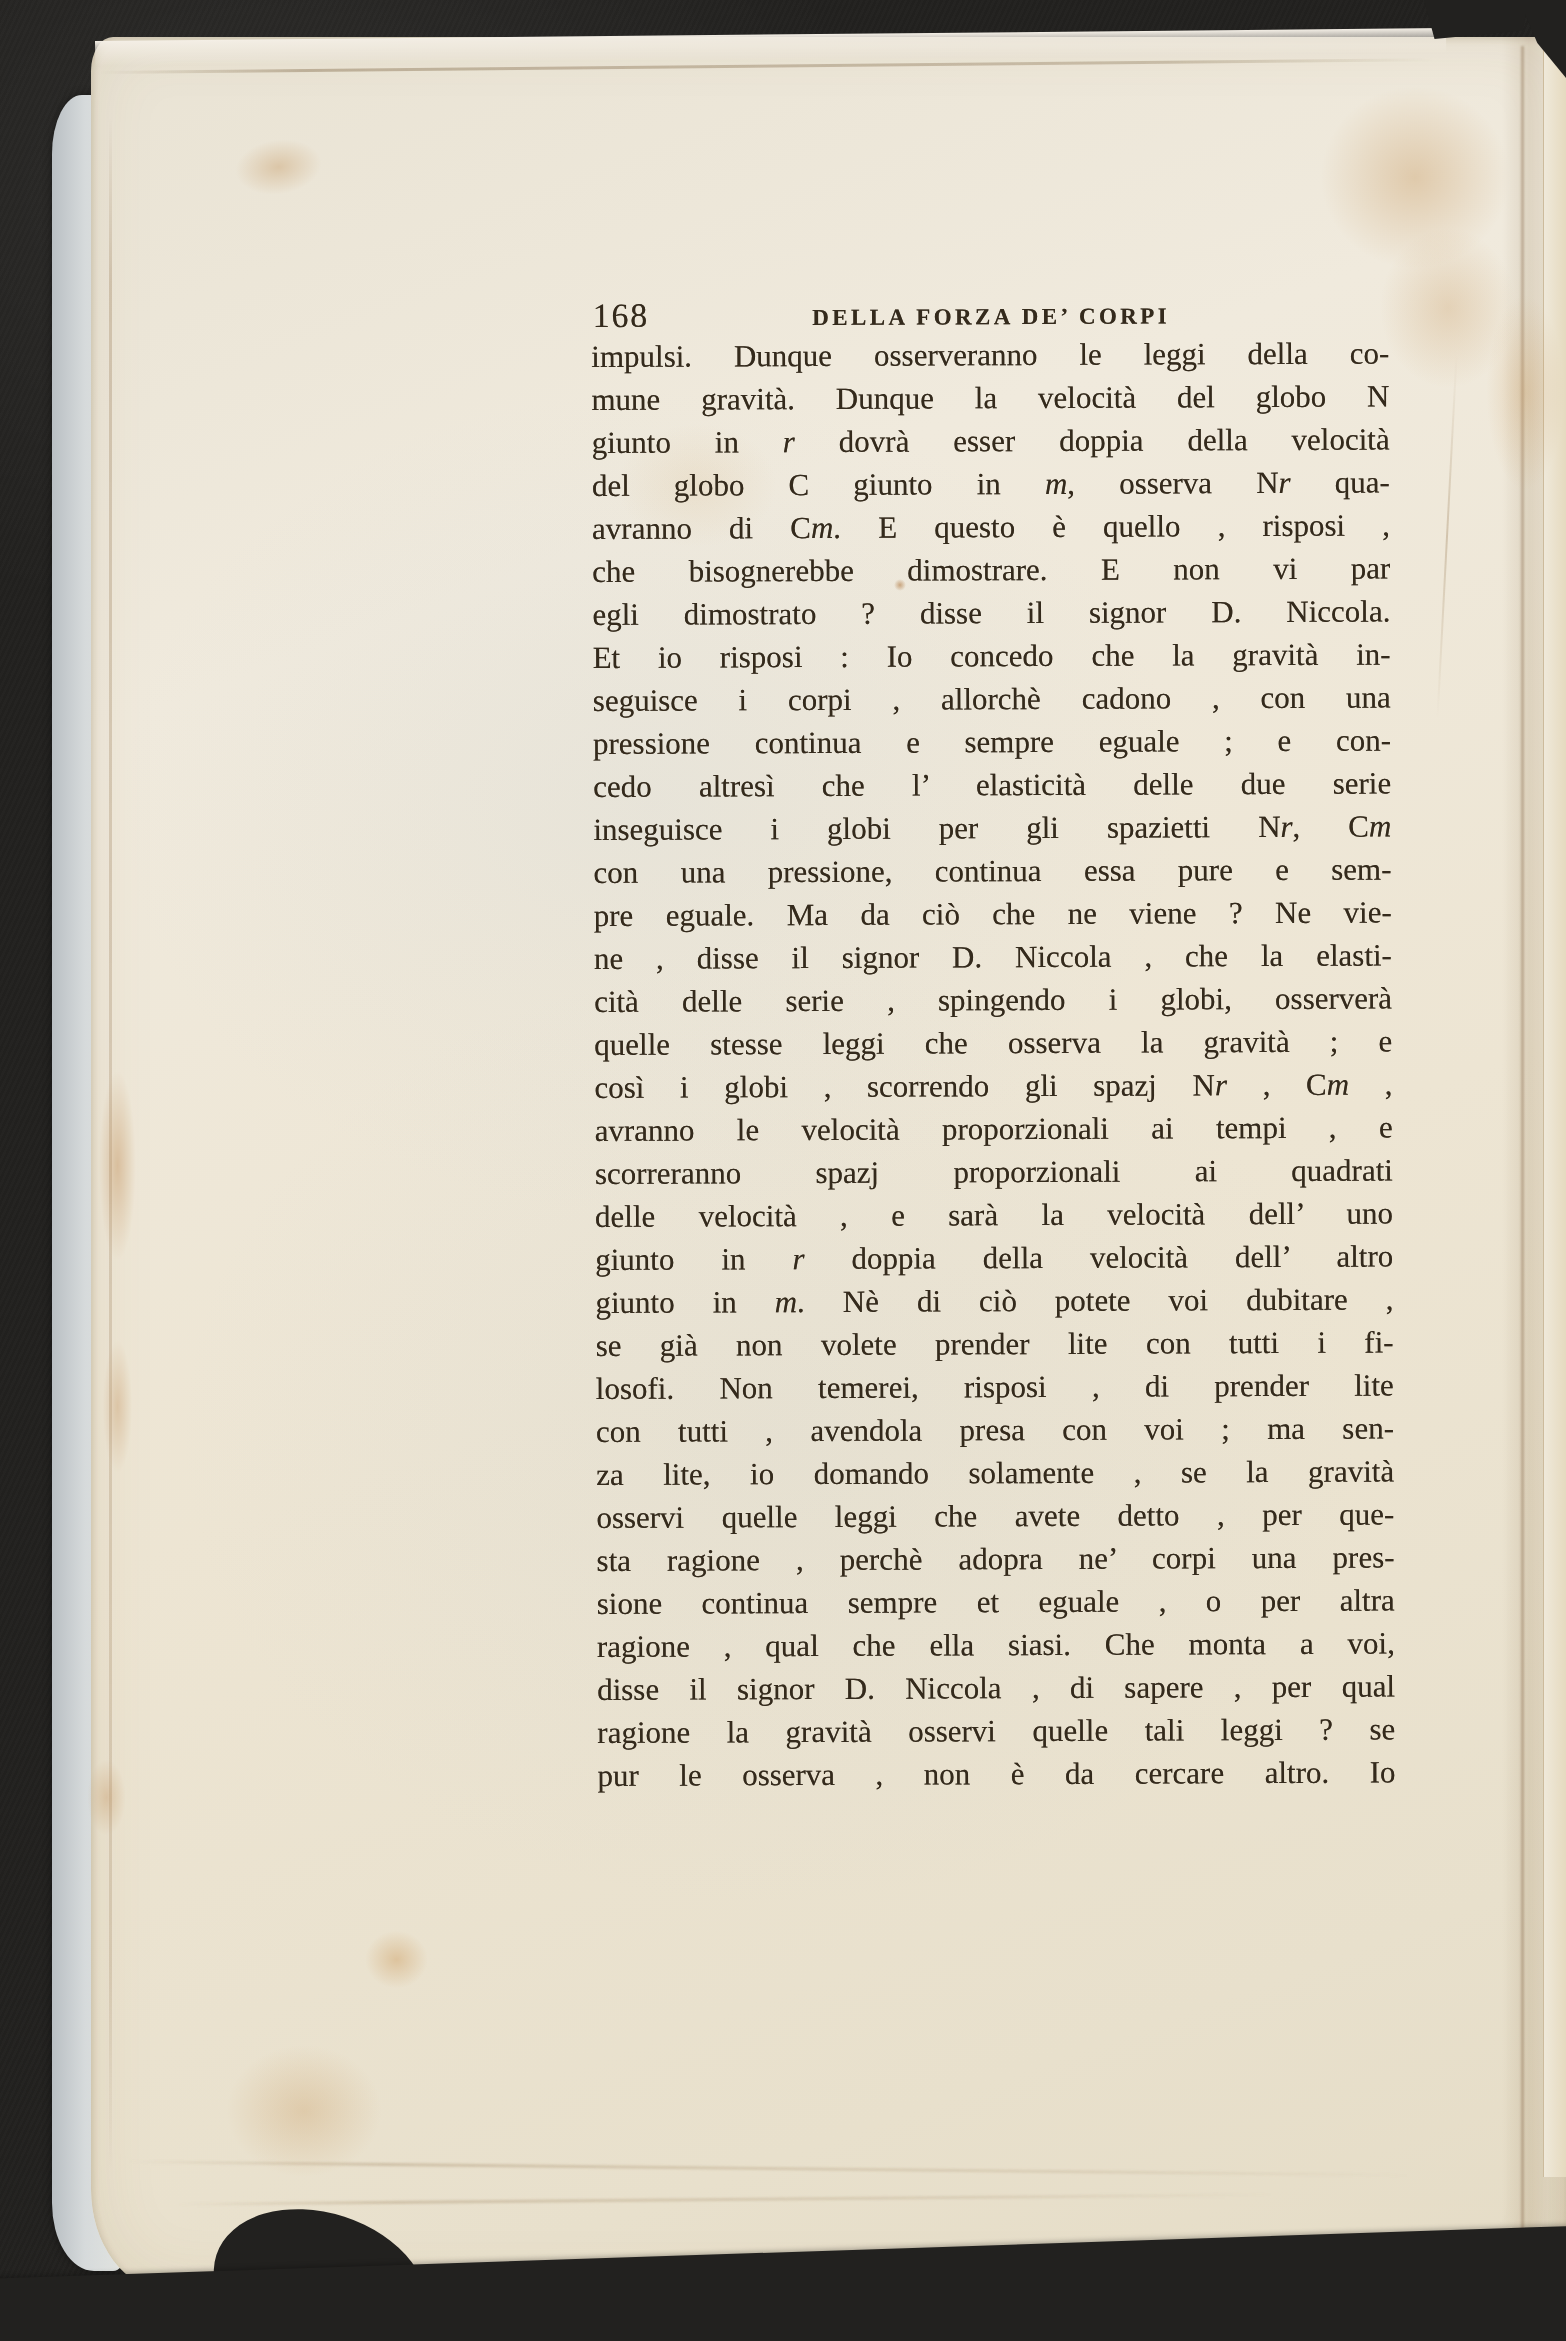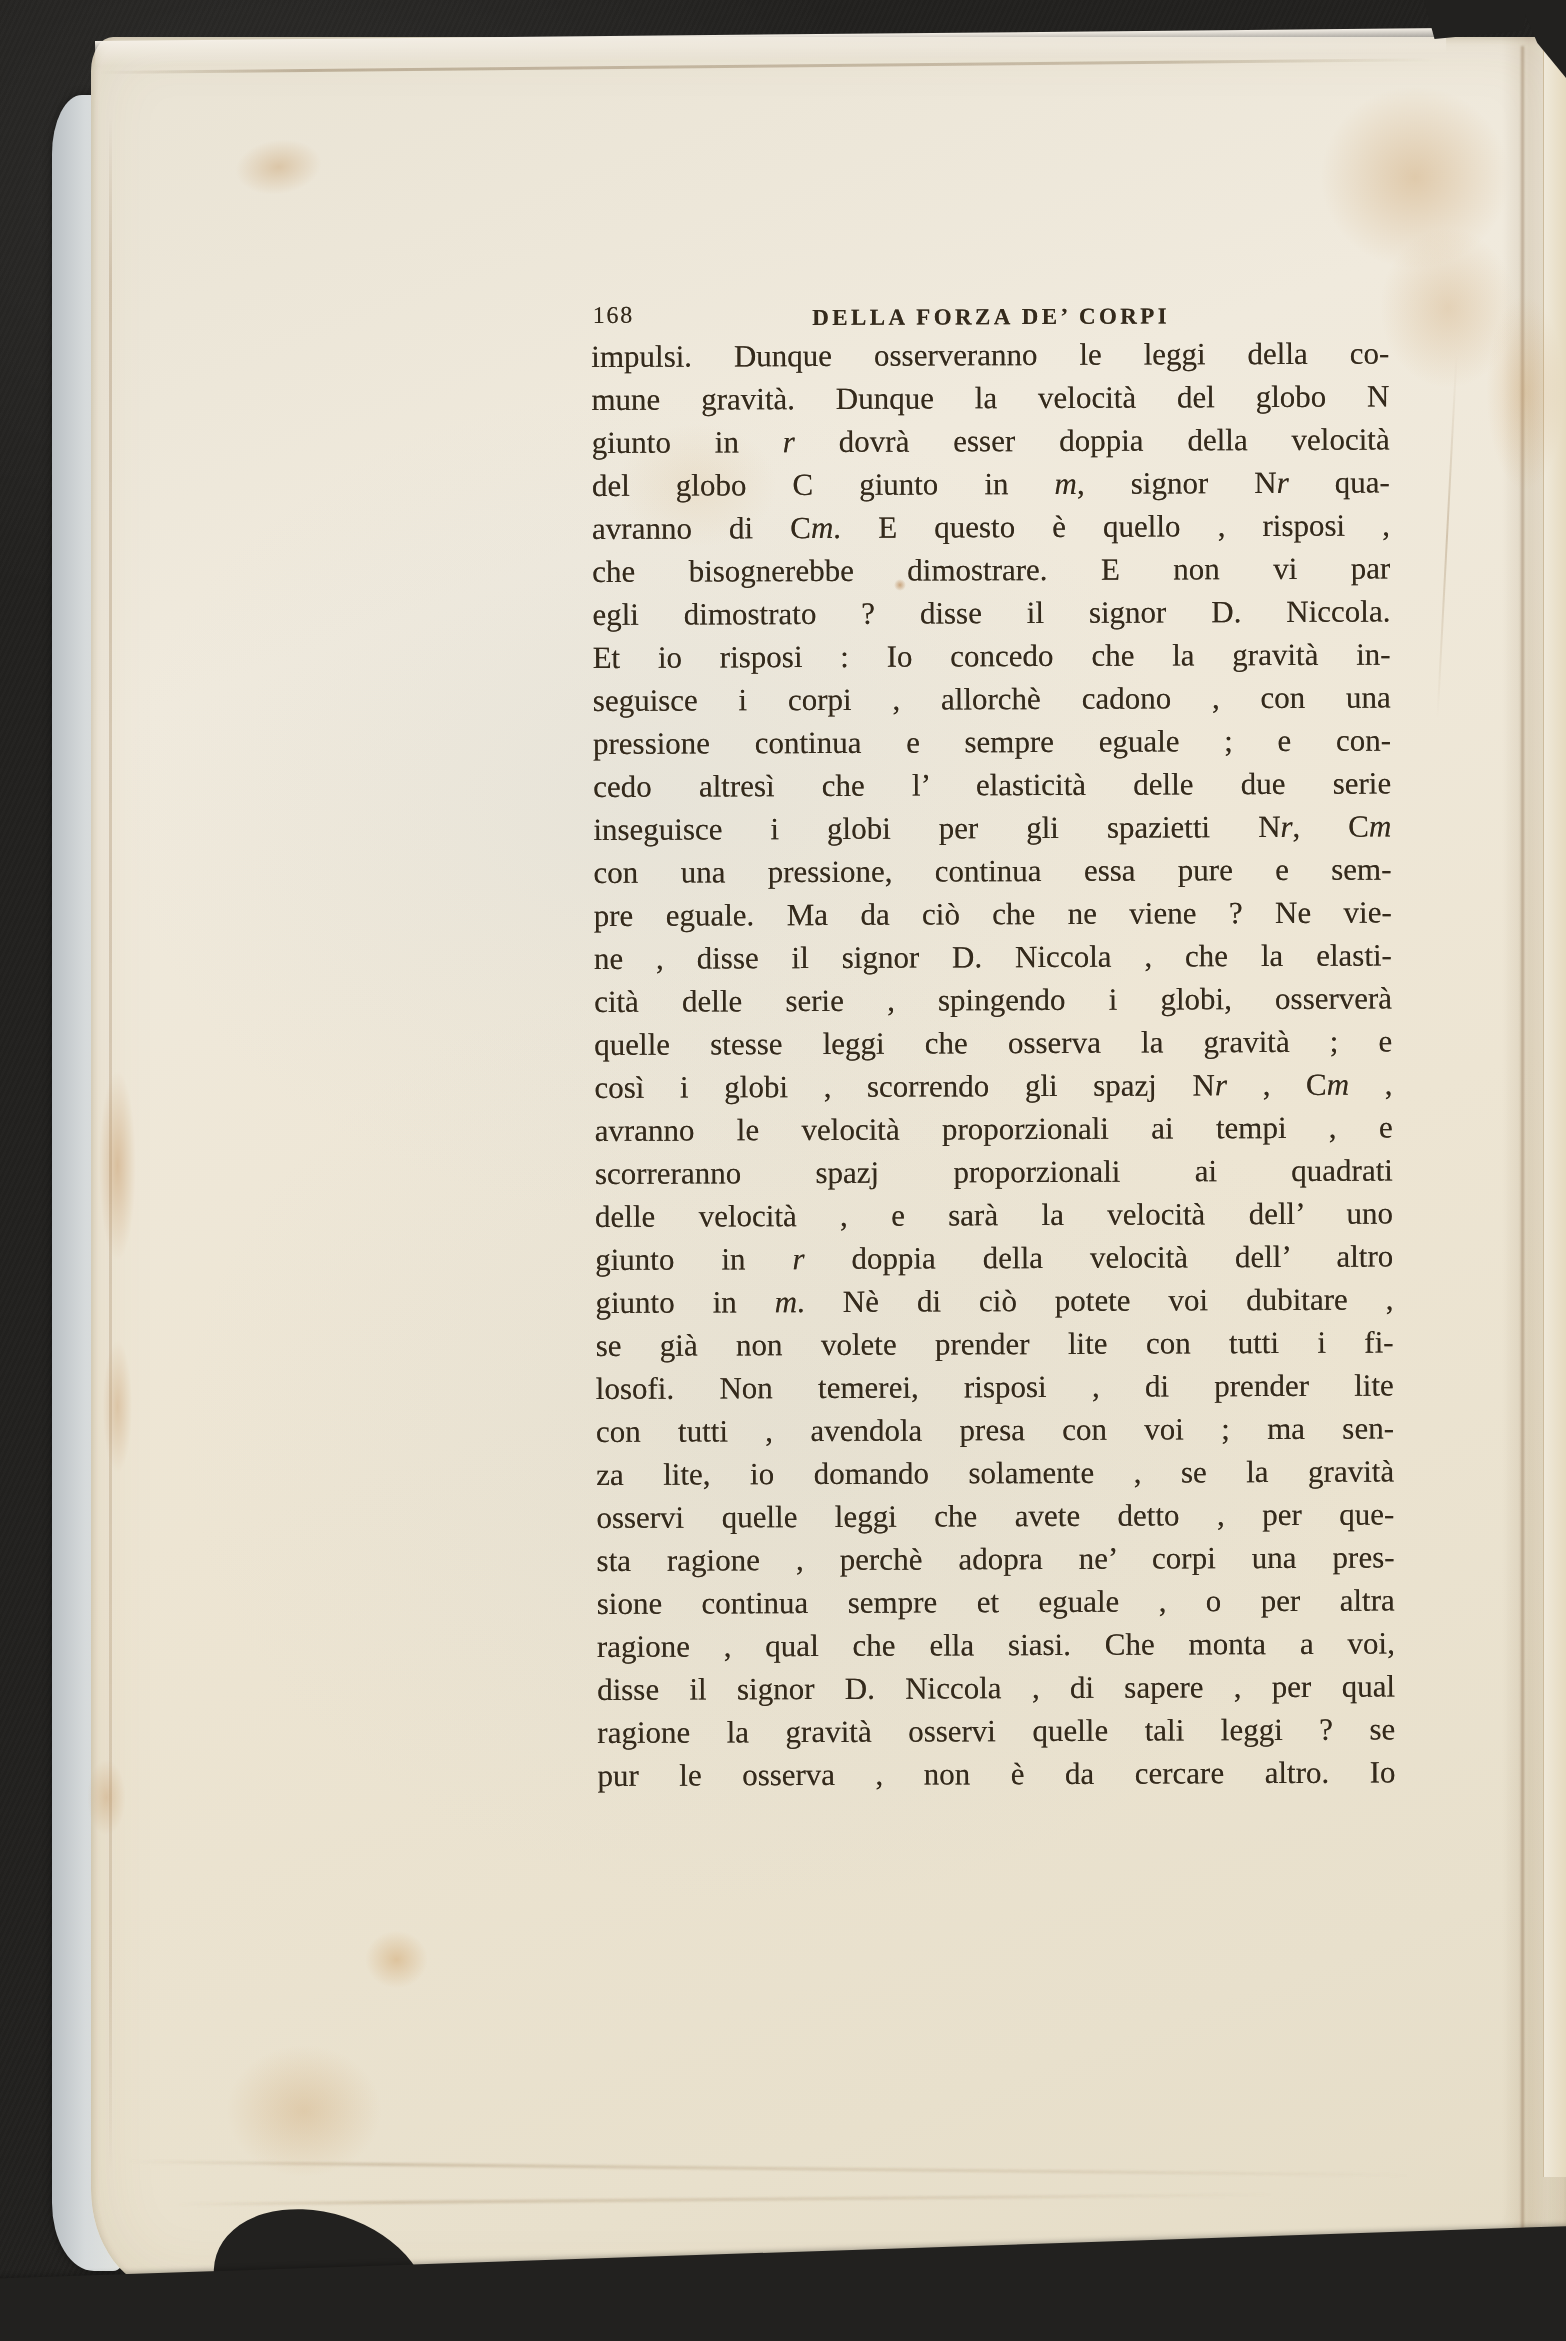--- a/index.html
+++ b/index.html
@@ -83,21 +83,21 @@
   
   .wrinkle{position:absolute;height:2.5px;filter:blur(0.8px);
       background:linear-gradient(90deg,transparent,rgba(140,110,70,.28) 20%,rgba(140,110,70,.14) 75%,transparent);}
   .w1{left:127px;top:2167px;width:1284px;transform:rotate(.6deg);}
   .w2{left:177px;top:2198px;width:1098px;transform:rotate(-.5deg);}
 
   
   .text-block{position:absolute;left:591px;top:294px;width:798px;
       transform:rotate(-.25deg);transform-origin:left top;
       color:var(--ink,#342a1c);text-shadow:0 0 0.5px rgba(48,38,24,.65);}
-  .folio{position:absolute;left:1.7px;top:3.4px;font-size:24px;letter-spacing:1.7px;line-height:37px;}
+  .folio{position:absolute;left:1.7px;top:3.4px;font-size:34px;letter-spacing:1.7px;line-height:37px;}
   .running-header{position:absolute;left:213px;top:10px;width:374px;text-align:center;
       font-weight:bold;font-size:23px;letter-spacing:3.4px;line-height:30px;white-space:nowrap;}
   .body{position:absolute;left:0;top:41px;width:798px;font-size:31px;line-height:43px;}
   .line{height:43px;overflow:hidden;text-align:justify;text-align-last:justify;word-spacing:0.8px;}
   .line::after{content:"";display:inline-block;width:100%;}
   .it{font-style:italic;}
 </style>
 </head>
 <body>
 
@@ -131,21 +131,21 @@
   <div class="wrinkle w1"></div>
   <div class="wrinkle w2"></div>
 
   <div class="text-block">
     <div class="folio">168</div>
     <div class="running-header">DELLA FORZA DE’ CORPI</div>
     <div class="body">
         <div class="line"><span>impulsi. Dunque osserveranno le leggi della co-</span></div>
         <div class="line"><span>mune gravità. Dunque la velocità del globo N</span></div>
         <div class="line"><span>giunto in </span><span class="it">r</span><span> dovrà esser doppia della velocità</span></div>
-        <div class="line"><span>del globo C giunto in </span><span class="it">m</span><span>, signor N</span><span class="it">r</span><span> qua-</span></div>
+        <div class="line"><span>del globo C giunto in </span><span class="it">m</span><span>, osserva N</span><span class="it">r</span><span> qua-</span></div>
         <div class="line"><span>avranno di C</span><span class="it">m</span><span>. E questo è quello , risposi ,</span></div>
         <div class="line"><span>che bisognerebbe dimostrare. E non vi par</span></div>
         <div class="line"><span>egli dimostrato ? disse il signor D. Niccola.</span></div>
         <div class="line"><span>Et io risposi : Io concedo che la gravità in-</span></div>
         <div class="line"><span>seguisce i corpi , allorchè cadono , con una</span></div>
         <div class="line"><span>pressione continua e sempre eguale ; e con-</span></div>
         <div class="line"><span>cedo altresì che l’ elasticità delle due serie</span></div>
         <div class="line"><span>inseguisce i globi per gli spazietti N</span><span class="it">r</span><span>, C</span><span class="it">m</span></div>
         <div class="line"><span>con una pressione, continua essa pure e sem-</span></div>
         <div class="line"><span>pre eguale. Ma da ciò che ne viene ? Ne vie-</span></div>

